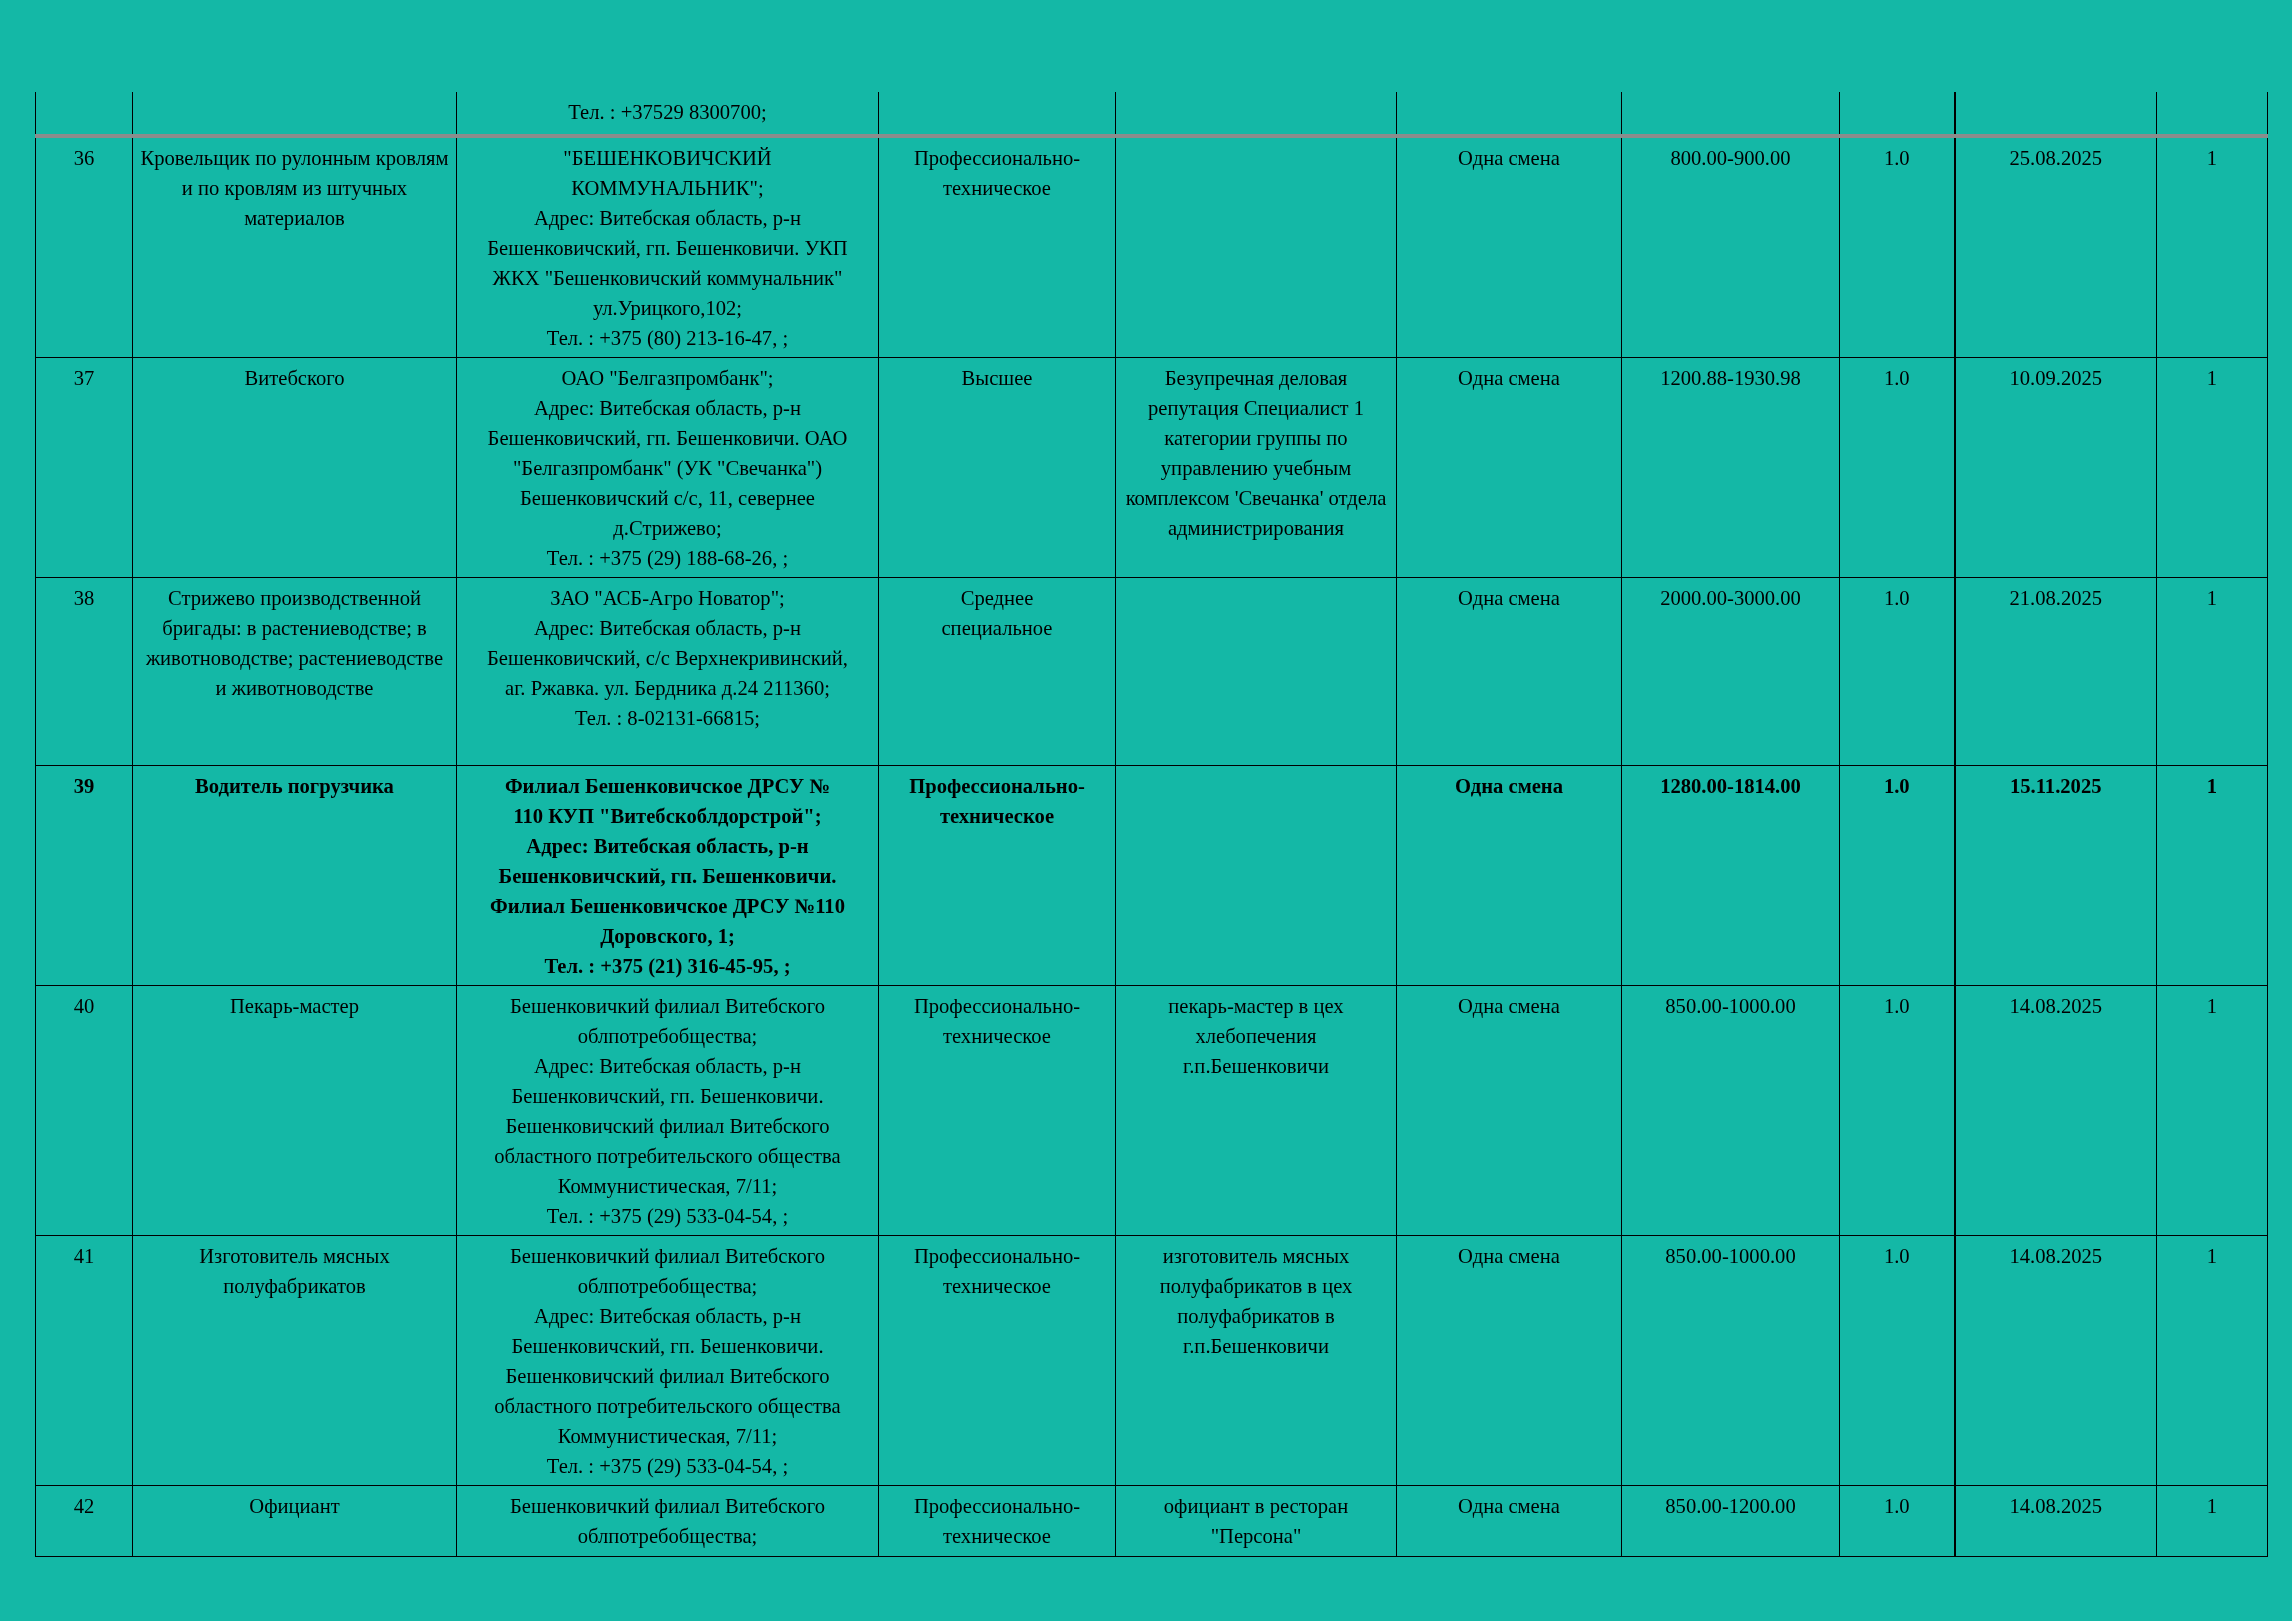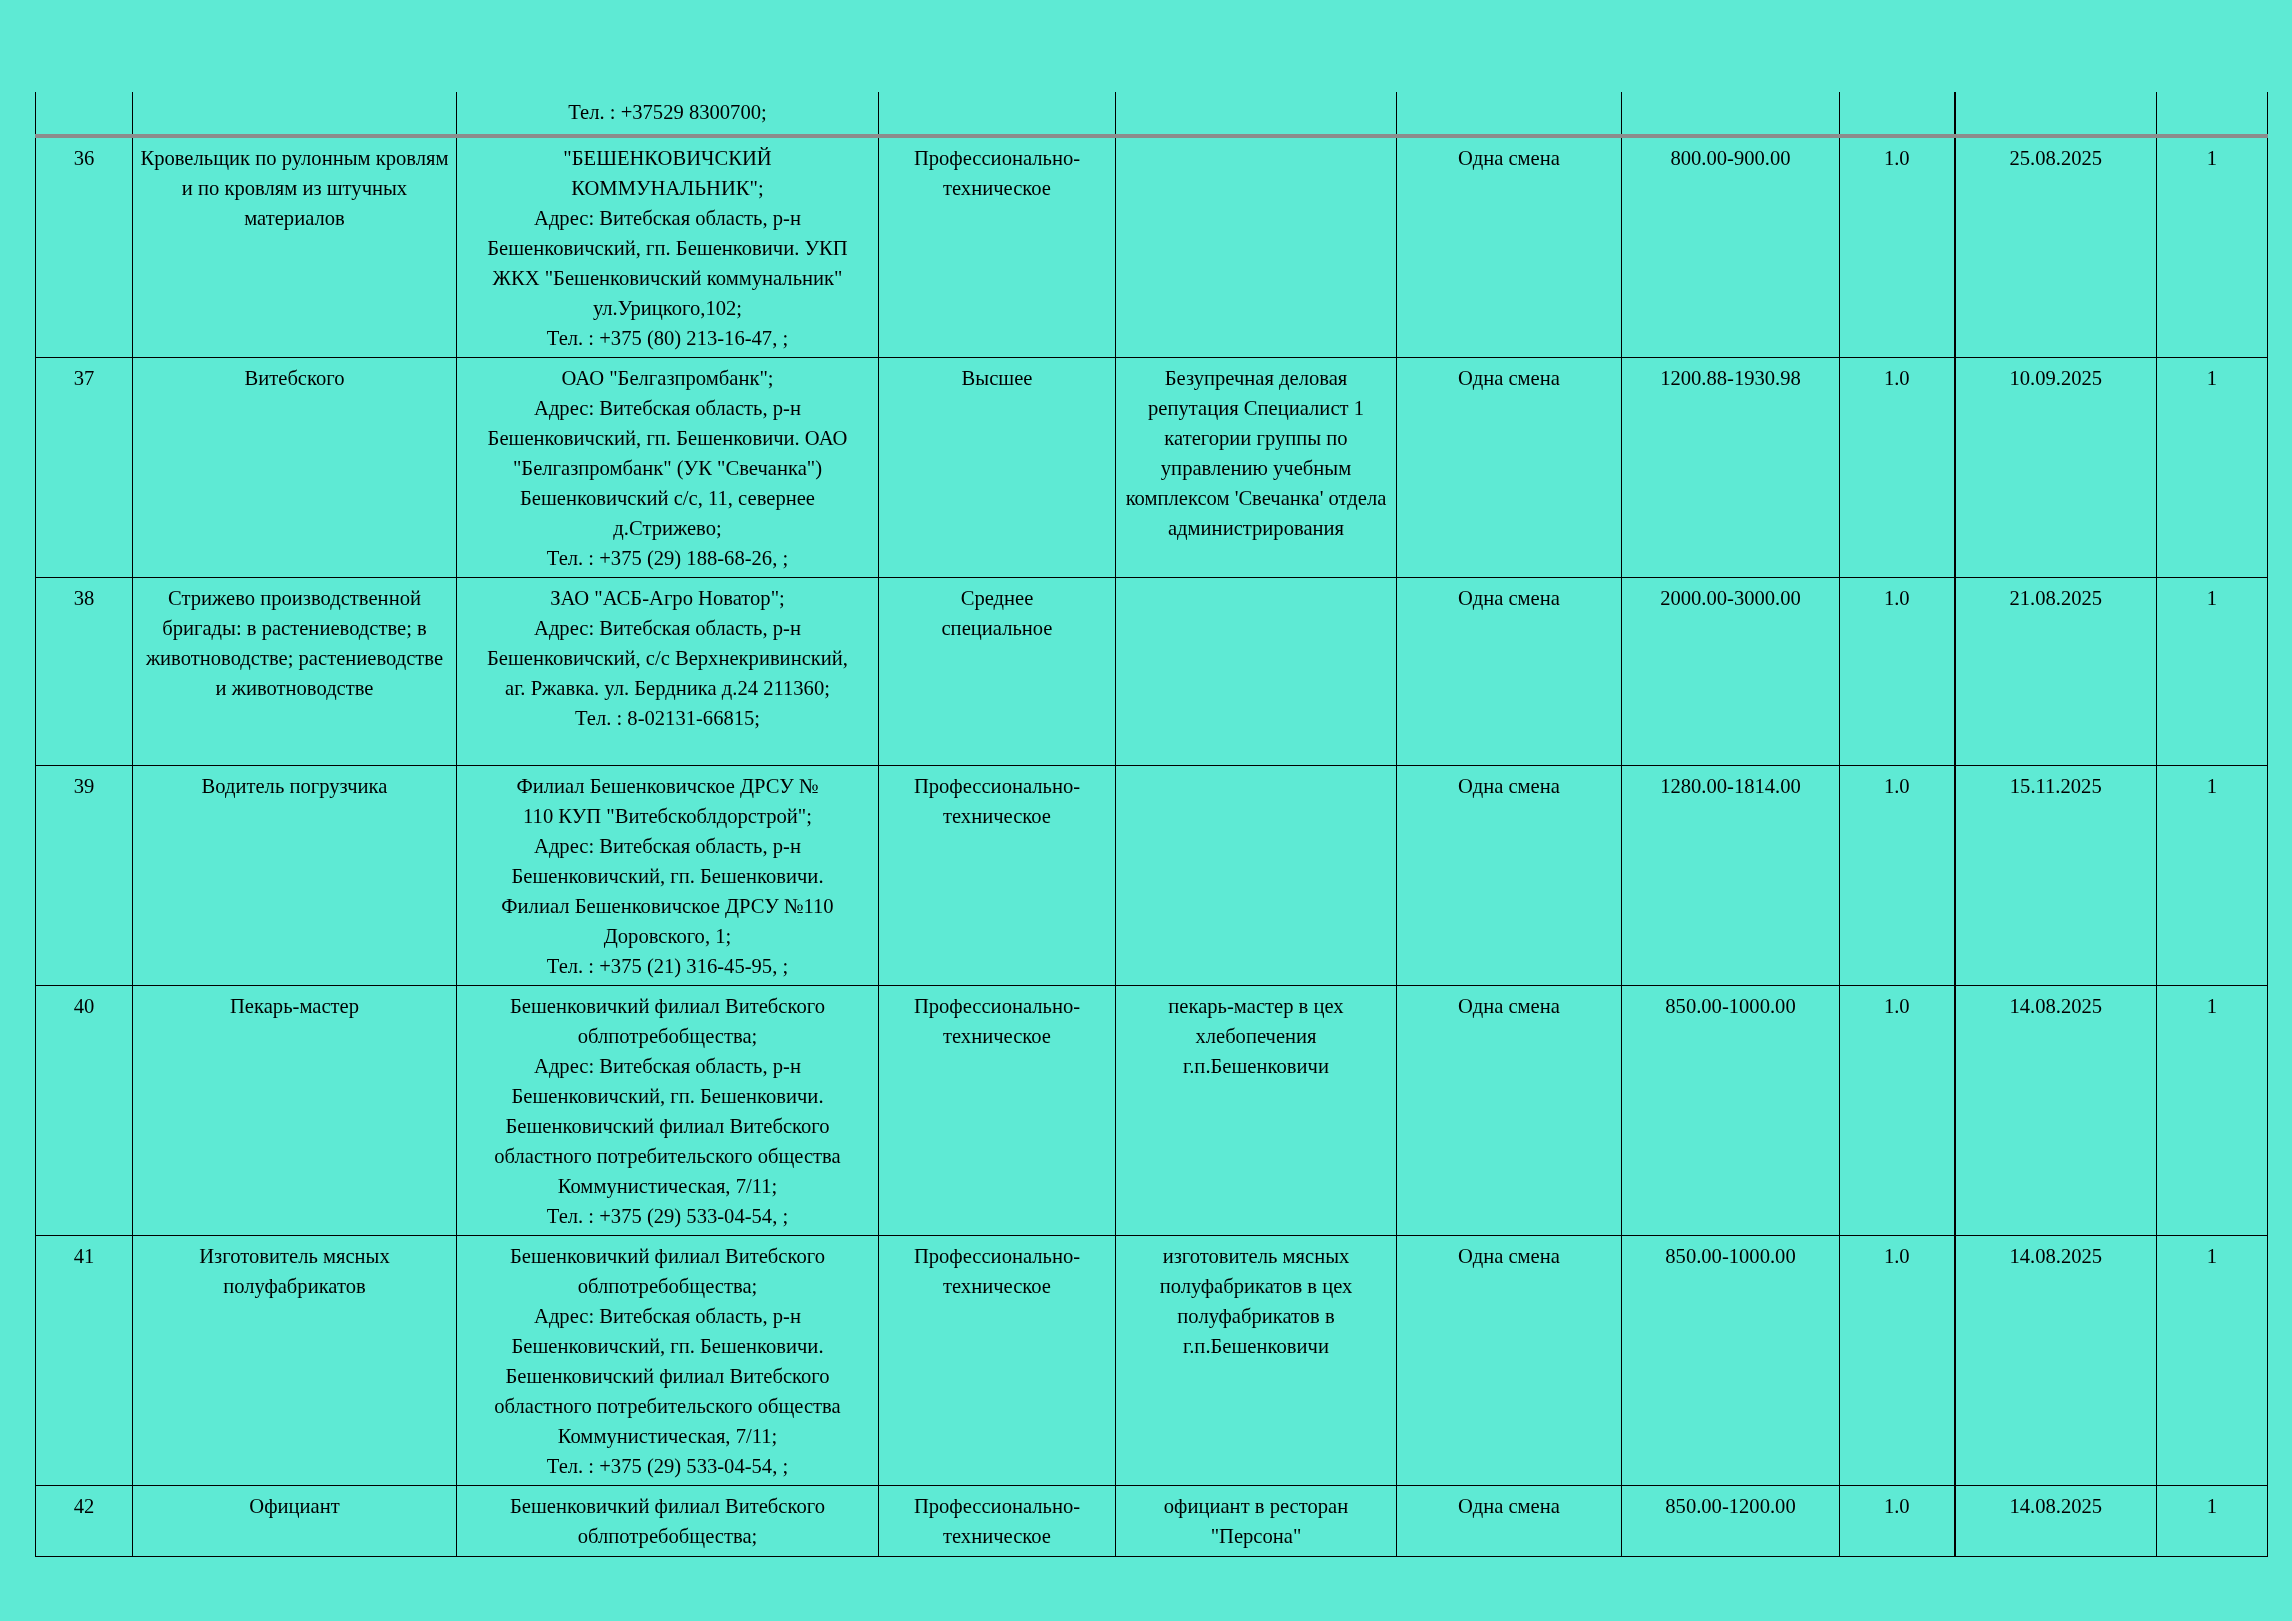--- a/index.html
+++ b/index.html
@@ -11,21 +11,21 @@
     width: 2293px;
     height: 1622px;
     font-family: "Liberation Serif", "DejaVu Serif", serif;
     color: #000000;
     overflow: hidden;
   }
   .page {
     position: relative;
     width: 2293px;
     height: 1622px;
-    background: #5eead4;
+    background: #14b8a6;
     overflow: hidden;
   }
   table.vac {
     position: absolute;
     left: 35px;
     top: 92px;
     width: 2232px;
     table-layout: fixed;
     border-collapse: collapse;
   }
@@ -49,21 +49,21 @@
   table.vac tr:nth-child(1) td {
     border-top: none;
     border-bottom: 4.5px solid #8c8c8c;
   }
 
   
   table.vac tr:nth-child(1) { height: 44px;  }
   table.vac tr:nth-child(2) { height: 213px; }
   table.vac tr:nth-child(3) { height: 218px; }
   table.vac tr:nth-child(4) { height: 188px; }
-  table.vac tr:nth-child(5) { height: 213px; }
+  table.vac tr:nth-child(5) { height: 213px; font-weight: bold; }
   table.vac tr:nth-child(6) { height: 242px; }
   table.vac tr:nth-child(7) { height: 231px; }
   table.vac tr:nth-child(8) { height: 71px;  }
 
   
   col.c1  { width: 97px; }
   col.c2  { width: 324px; }
   col.c3  { width: 422px; }
   col.c4  { width: 237px; }
   col.c5  { width: 281px; }

